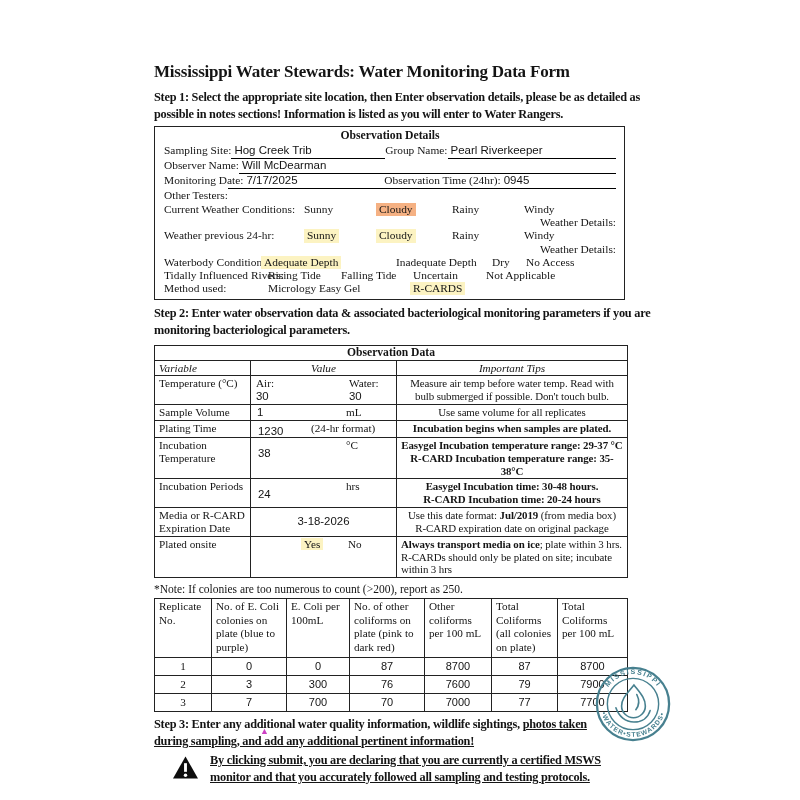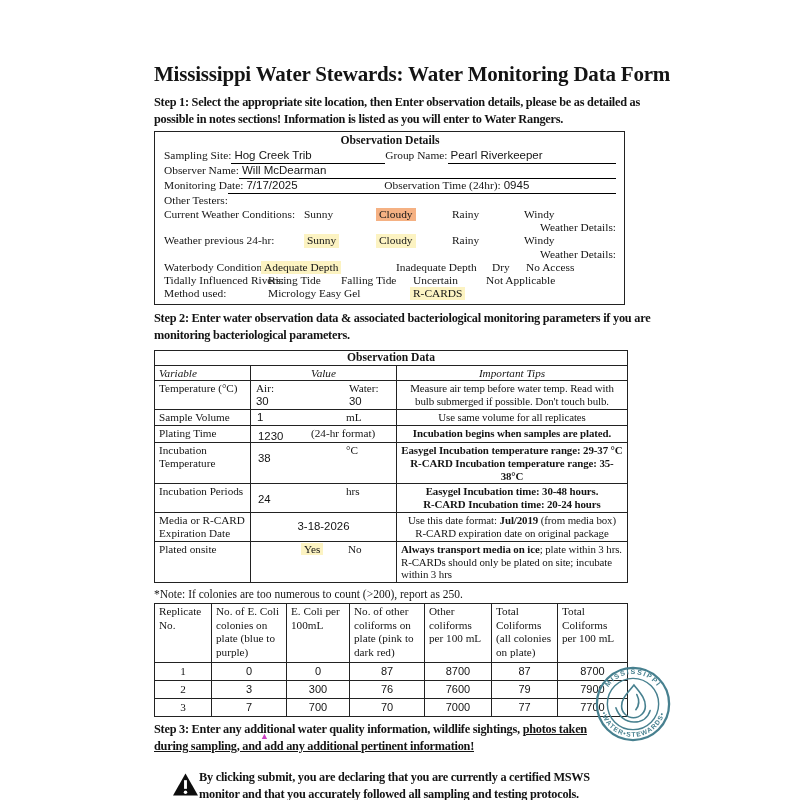--- a/index.html
+++ b/index.html
@@ -2,21 +2,21 @@
 <html><head>
 <meta charset="utf-8">
 <style>
   html,body { margin:0; padding:0; }
   body {
     width:800px; height:800px; background:#ffffff; position:relative;
     font-family:"Liberation Serif", serif; color:#141414; overflow:hidden;
   }
   .doc { position:absolute; left:154px; top:62px; width:518px; }
 
-  .title { font-size:21px; font-weight:bold; letter-spacing:-0.2px; white-space:nowrap; margin:0 0 7px 0; }
+  .title { font-size:17px; font-weight:bold; letter-spacing:-0.2px; white-space:nowrap; margin:0 0 7px 0; }
 
   .step { font-weight:bold; font-size:12.3px; letter-spacing:-0.25px; line-height:16.5px; white-space:nowrap; }
   .b { font-weight:bold; }
   .u { text-decoration:underline; }
 
   
   .dbox { border:1.6px solid #222; margin-top:4px; padding:2px 8px 4px 9px; font-size:11.4px; width:452px; }
   .bhead { text-align:center; font-weight:bold; font-size:11.7px; line-height:14px; }
   .frow { display:flex; align-items:flex-start; line-height:15px; height:15px; }
   .flabel { white-space:nowrap; }
@@ -56,21 +56,21 @@
 
   
   table.rep { border-collapse:collapse; table-layout:fixed; width:473px; margin-top:2px; font-size:11.2px; border:1.6px solid #222; }
   .rep th { border:1px solid #222; font-weight:normal; text-align:left; vertical-align:top; padding:1px 4px; line-height:13.6px; height:56px; }
   .rep td { border:1px solid #222; text-align:center; height:15px; line-height:15px; }
   .rep td.num { font-family:"Liberation Sans", sans-serif; font-size:11px; }
 
   
   .step3 { margin-top:4px; position:relative; }
   .caret { position:absolute; left:106px; top:10.5px; color:#cc3fc4; font-size:9px; line-height:9px; }
-  .decl { display:flex; margin-top:15px; padding-left:18px; align-items:flex-start; }
+  .decl { display:flex; margin-top:3px; padding-left:18px; gap:11px; align-items:flex-start;text-decoration:underline; }
   .decl-text { font-weight:bold; font-size:12.3px; letter-spacing:-0.25px; line-height:16.5px; white-space:nowrap; }
   .warn { flex:0 0 auto; margin-top:3px; }
   .logo { position:absolute; left:441px; top:604px; width:76px; height:76px; }
 </style>
 </head>
 <body>
 
 <div class="doc">
 
   <div class="title">Mississippi Water Stewards: Water Monitoring Data Form</div>

